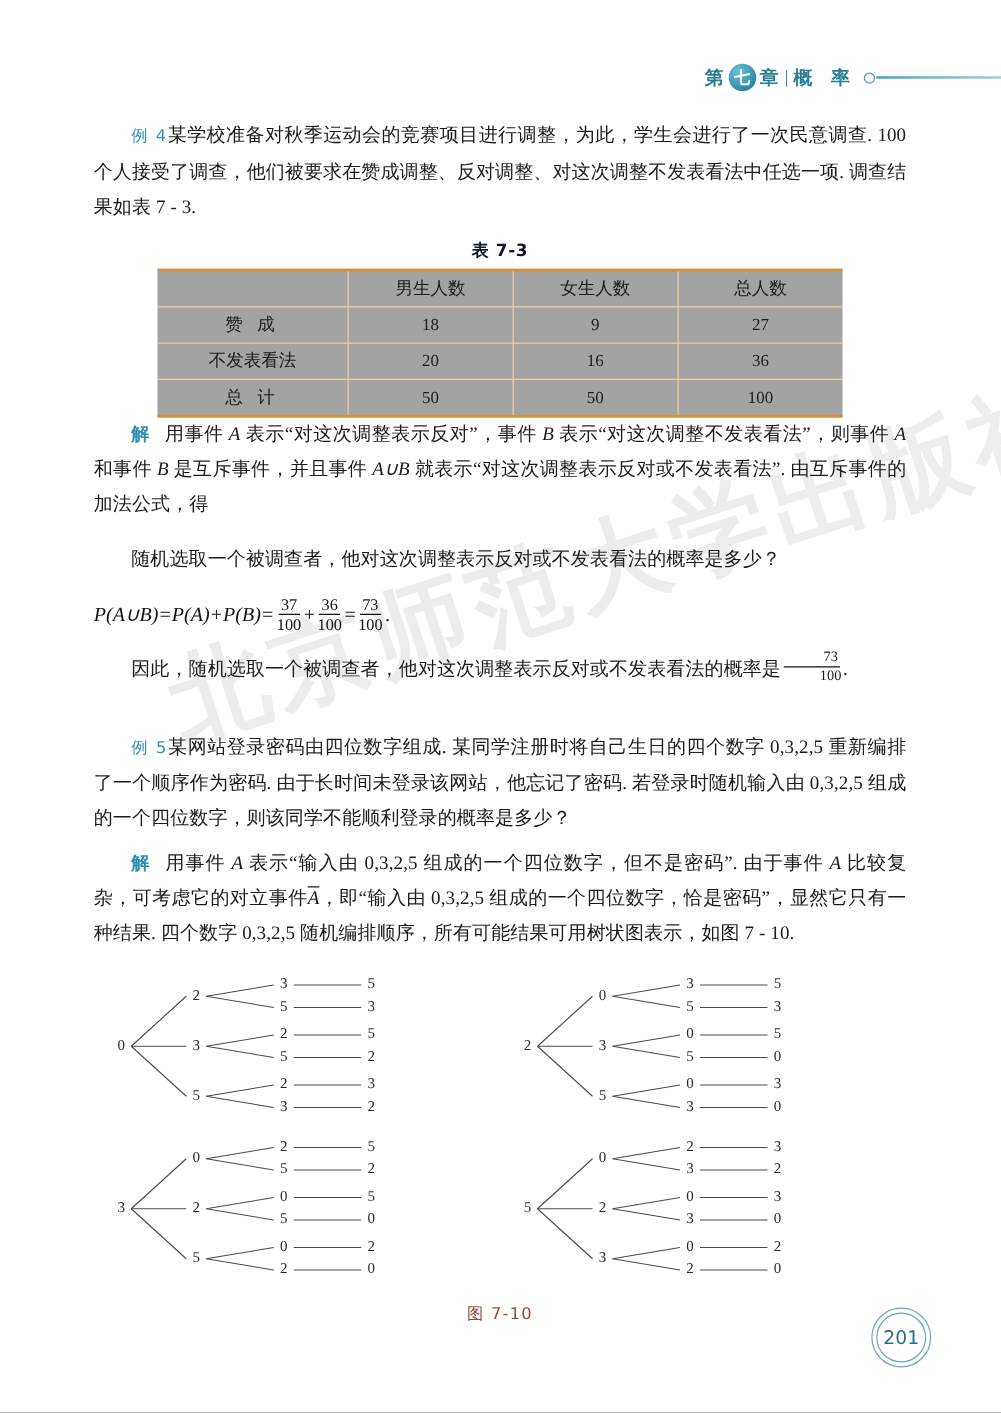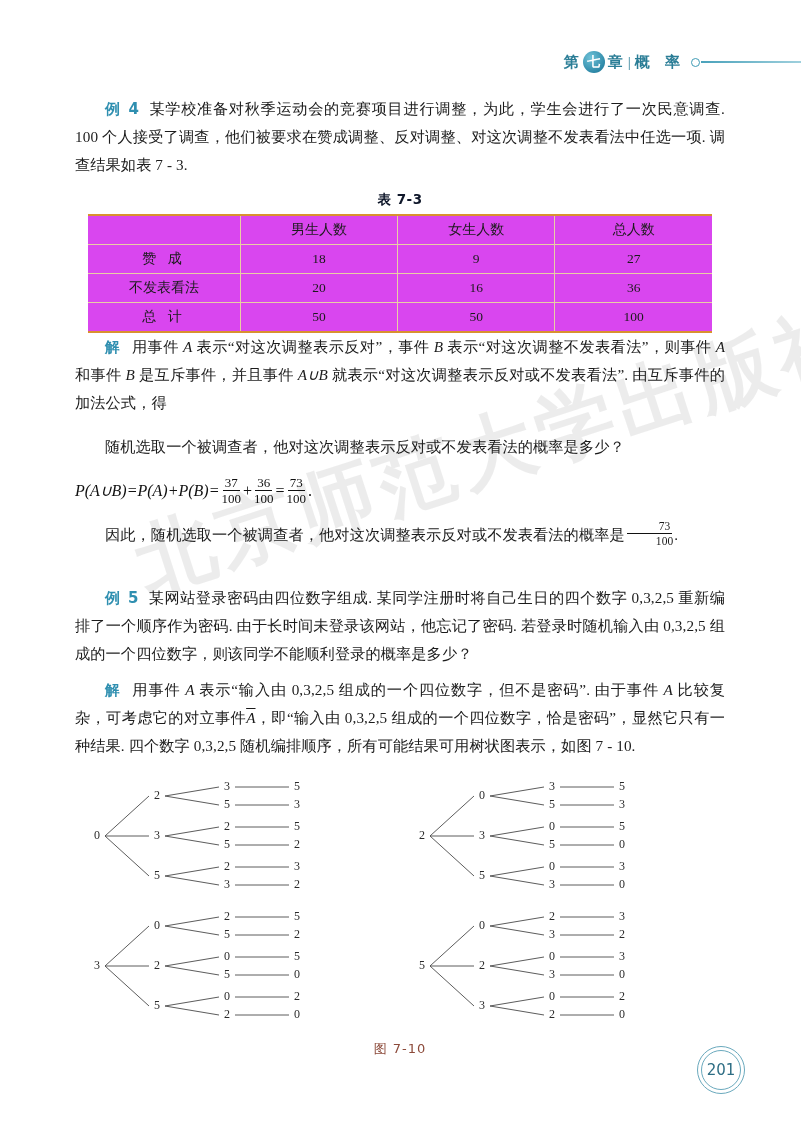--- a/index.html
+++ b/index.html
@@ -94,25 +94,24 @@
     margin: 0 0 0 0;
     font-size: 15.2px;
     line-height: 28px;
     color: #1b1b1b;
     text-align: justify;
     letter-spacing: 0.1px;
   }
   .indent { text-indent: 30px; }
   .ex-mark {
     color: #2f8fb0;
-    font-weight: bold;
-    font-family: "DejaVu Sans", sans-serif;
-    font-size: 15px;
+    font-weight: normal;
+    font-family: "DejaVu Sans", sans-serif;
+    font-size: 13px;
     letter-spacing: 1px;
-    margin-right: 9px;
   }
   .sol-mark {
     color: #2f8fb0;
     font-weight: bold;
     font-family: "DejaVu Sans", sans-serif;
     font-size: 14.5px;
     margin-right: 12px;
   }
   .it { font-style: italic; font-family: "Liberation Serif", serif; }
   .ovl {
@@ -125,23 +124,23 @@
     text-align: center;
     font-size: 13.5px;
     font-weight: bold;
     color: #0f172a;
     margin: 12px 0 5px 0;
     font-family: "DejaVu Sans", sans-serif;
     letter-spacing: 0.5px;
   }
   table.data {
     border-collapse: collapse;
-    width: 624px;
+    width: 548px;
     margin: 0 auto;
-    background: #d946ef;
+    background: #a3a3a3;
     table-layout: fixed;
   }
   table.data td {
     font-size: 13.5px;
     color: #1b1b1b;
     text-align: center;
     height: 26px;
     border-bottom: 1px solid #e8cfa4;
     border-right: 1px solid #e8cfa4;
     font-family: "Liberation Serif", serif;

